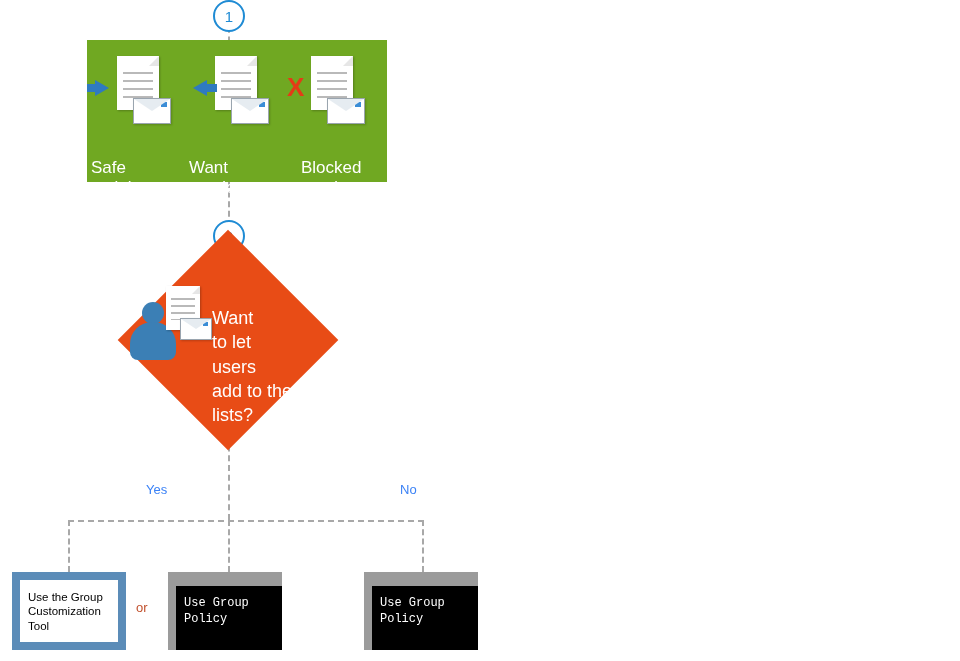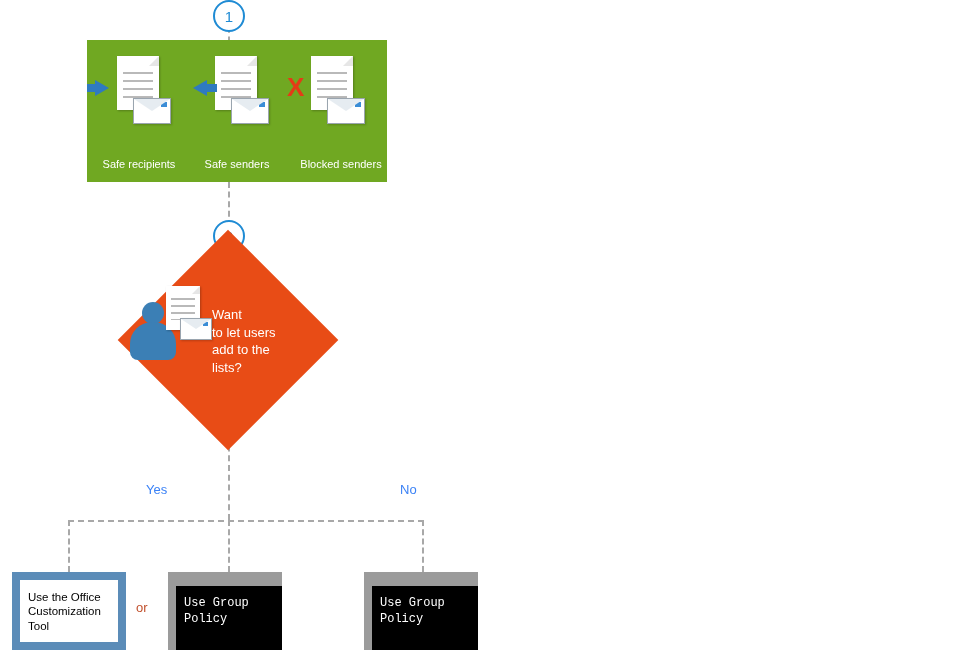--- a/index.html
+++ b/index.html
@@ -1,35 +1,35 @@
 <!DOCTYPE html>
 <html><head>
 <meta charset="utf-8">
 <style>
   html,body{margin:0;padding:0;background:#fff;font-family:"Segoe UI",Arial,sans-serif;font-size:12px;color:#000;}
   #stage{position:relative;width:960px;height:661px;}
   .step-circle{position:absolute;width:28px;height:28px;border:2px solid #1f8bd4;border-radius:50%;display:flex;align-items:center;justify-content:center;color:#1f8bd4;font-size:15px;background:#fff;}
   .green-box{position:absolute;left:87px;top:40px;width:300px;height:142px;background:#70a822;}
   .icon-cell{position:absolute;top:10px;width:94px;text-align:center;}
-  .icon-label{position:absolute;top:118px;color:#fff;font-size:11px;text-align:center;width:96px;}
+  .icon-label{position:absolute;top:118px;color:#fff;font-size:17px;width:96px;}
   .doc-group{position:relative;width:94px;height:96px;}
   .doc{position:absolute;left:26px;top:6px;width:42px;height:54px;background:#fff;box-shadow:1px 1px 2px rgba(0,0,0,.25);}
   .doc-fold{position:absolute;left:58px;top:6px;width:0;height:0;border-left:10px solid transparent;border-bottom:10px solid #e6e6e6;}
   .doc-lines{position:absolute;left:32px;top:22px;width:30px;height:28px;
     background:repeating-linear-gradient(#b9b9b9 0 2px,transparent 2px 8px);}
   .env{position:absolute;left:42px;top:48px;width:36px;height:24px;background:#fff;border:1px solid #9aa5af;box-shadow:1px 1px 2px rgba(0,0,0,.2);}
   .env:after{content:"";position:absolute;left:0;right:0;top:0;height:0;border-left:18px solid transparent;border-right:18px solid transparent;border-top:12px solid #e6ecf1;}
   .env-stamp{position:absolute;right:3px;top:3px;width:6px;height:5px;background:#3b8dd6;}
   .arrow-r{position:absolute;left:4px;top:30px;width:0;height:0;border-top:8px solid transparent;border-bottom:8px solid transparent;border-left:14px solid #2f7ac0;}
   .arrow-r:before{content:"";position:absolute;left:-22px;top:-4px;width:10px;height:8px;background:#2f7ac0;}
   .arrow-l{position:absolute;left:4px;top:30px;width:0;height:0;border-top:8px solid transparent;border-bottom:8px solid transparent;border-right:14px solid #2f7ac0;}
   .arrow-l:before{content:"";position:absolute;left:14px;top:-4px;width:10px;height:8px;background:#2f7ac0;}
   .xmark{position:absolute;left:2px;top:22px;font-size:26px;font-weight:bold;color:#e43b17;font-family:Arial;}
   .diamond{position:absolute;left:150px;top:262px;width:156px;height:156px;background:#e84c16;transform:rotate(45deg);}
-  .diamond-text{color:#fff;font-size:13px;line-height:1.35;position:absolute;left:212px;top:306px;width:86px;}
+  .diamond-text{color:#fff;font-size:18px;line-height:1.35;position:absolute;left:212px;top:306px;width:86px;}
   .person{position:absolute;left:124px;top:302px;width:58px;height:72px;}
   .person-head{position:absolute;left:18px;top:0;width:22px;height:22px;border-radius:50%;background:#3b7fb5;}
   .person-body{position:absolute;left:6px;top:20px;width:46px;height:38px;background:#3b7fb5;border-radius:22px 22px 8px 8px;}
   .small-doc{position:absolute;left:158px;top:286px;width:58px;height:72px;}
   .small-doc .doc{left:8px;top:0;width:34px;height:44px;}
   .small-doc .doc-fold{left:34px;top:0;border-left:8px solid transparent;border-bottom:8px solid #e6e6e6;}
   .small-doc .doc-lines{left:13px;top:12px;width:24px;height:22px;background:repeating-linear-gradient(#b9b9b9 0 2px,transparent 2px 7px);}
   .small-doc .env{left:22px;top:32px;width:30px;height:20px;}
   .small-doc .env:after{border-left:15px solid transparent;border-right:15px solid transparent;border-top:10px solid #e6ecf1;}
   .small-doc .env-stamp{width:5px;height:4px;}
@@ -80,34 +80,34 @@
       <div class="doc-group">
         <div class="doc"></div>
           <div class="doc-fold"></div>
           <div class="doc-lines"></div>
         <div class="env">
             <div class="env-stamp"></div>
           </div>
         <div class="arrow-l"></div>
       </div>
     </div>
-    <div class="icon-label" style="left:102px">Safe senders</div>
+    <div class="icon-label" style="left:102px">Want senders</div>
 
     <div class="icon-cell" style="left:198px">
       <div class="doc-group">
         <div class="doc"></div>
           <div class="doc-fold"></div>
           <div class="doc-lines"></div>
         <div class="env">
             <div class="env-stamp"></div>
           </div>
         <div class="xmark">X</div>
       </div>
     </div>
-    <div class="icon-label" style="left:206px">Blocked senders</div>
+    <div class="icon-label" style="left:214px">Blocked senders</div>
   </div>
 
   <div class="step-circle" style="left:213px;top:220px">
       <span>2</span>
     </div>
 
   <div class="diamond"></div>
   <div class="person">
     <div class="person-head"></div>
       <div class="person-body"></div>
@@ -122,21 +122,21 @@
   </div>
   <div class="diamond-text" style="white-space:pre-line">Want
 to let users
 add to the
 lists?</div>
 
   <div class="branch-label" style="left:146px;top:482px">Yes</div>
   <div class="branch-label" style="left:400px;top:482px">No</div>
 
   <div class="node-box node-oct" style="left:12px;top:572px">
-    <div class="node-oct-inner">Use the Office Customization Tool</div>
+    <div class="node-oct-inner">Use the Group Customization Tool</div>
   </div>
   <div class="or-label" style="left:136px;top:600px">or</div>
   <div class="node-box node-cmd" style="left:168px;top:572px">
     <div class="node-cmd-inner">Use Group Policy</div>
   </div>
   <div class="node-box node-cmd" style="left:364px;top:572px">
     <div class="node-cmd-inner">Use Group Policy</div>
   </div>
 
 </div>

